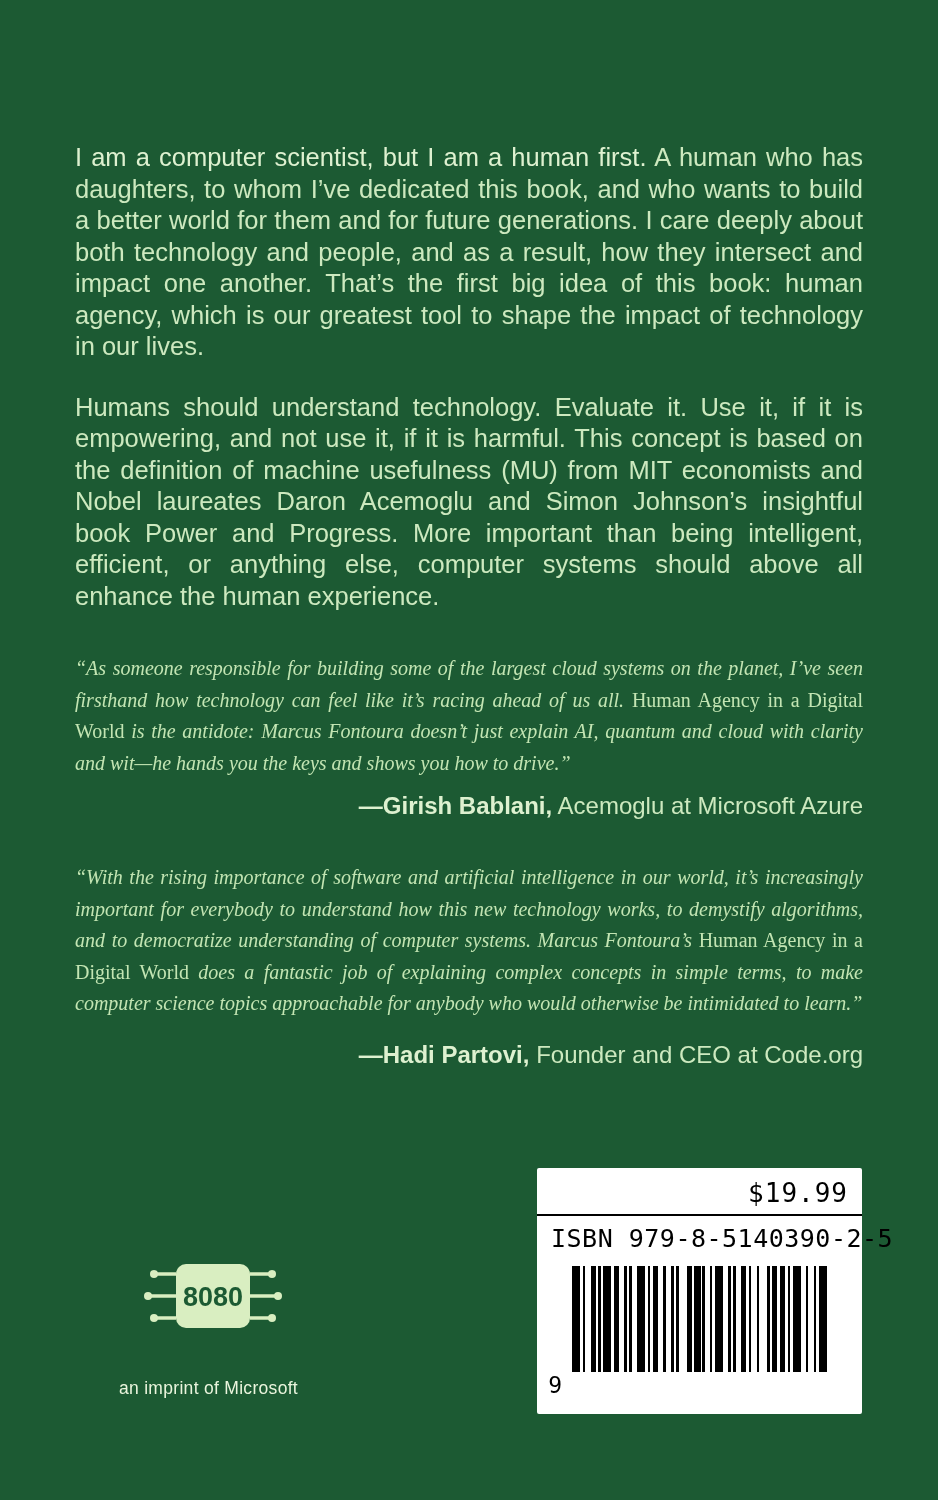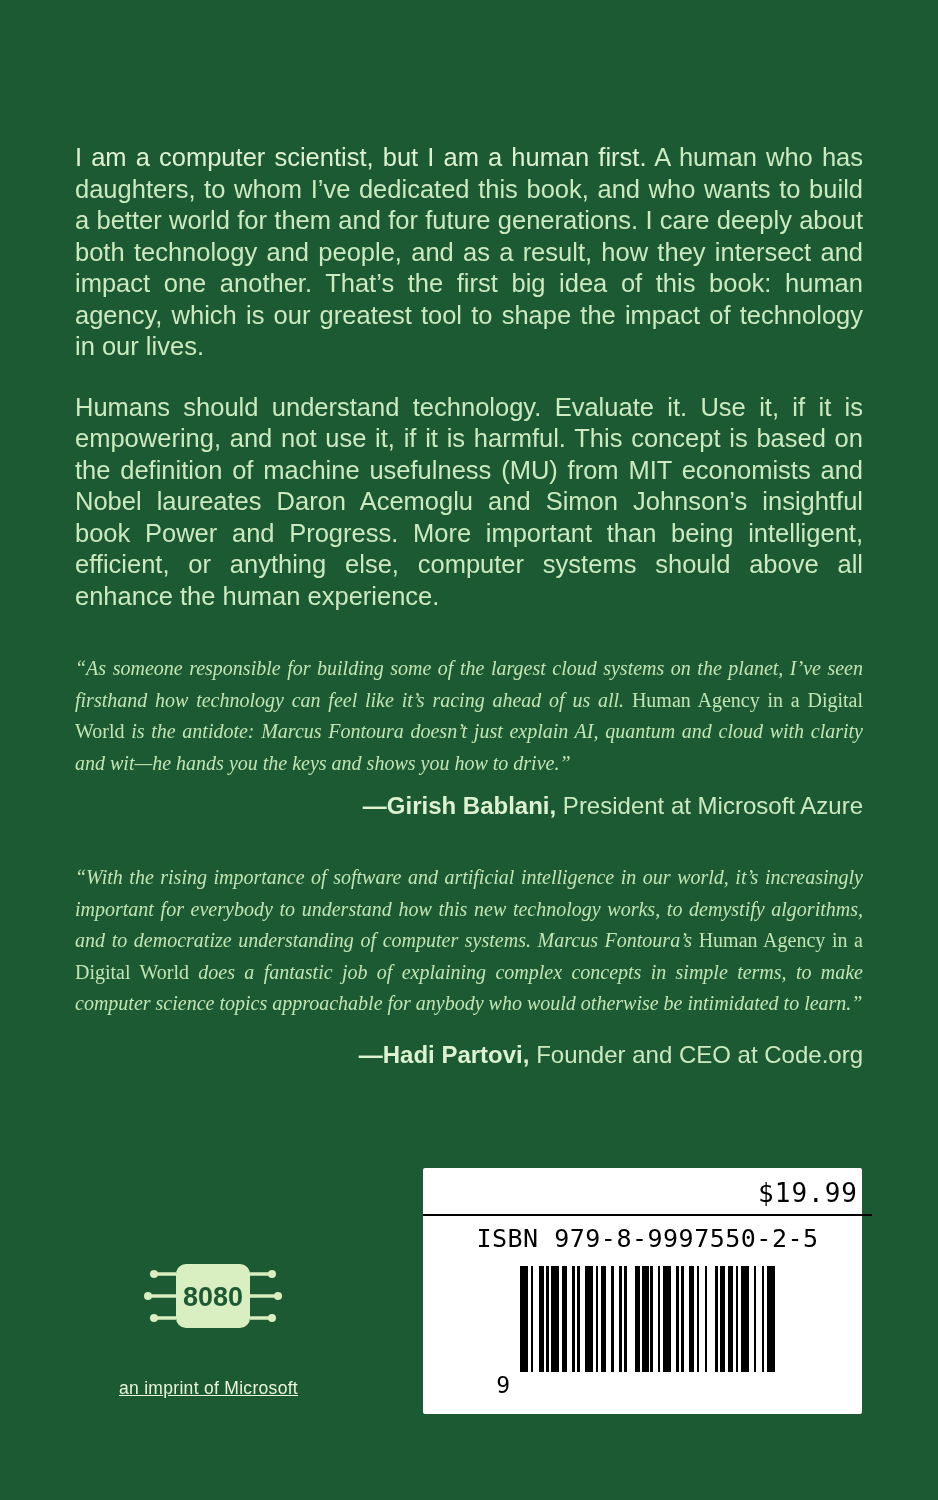--- a/index.html
+++ b/index.html
@@ -31,24 +31,24 @@
   .attribution{
     font-size:24px;line-height:30px;
     text-align:right;margin:0;
     color:#cde9bf;
   }
   .attribution strong{font-weight:bold;color:#def1d0;}
   .attribution.second{margin-top:20px;}
 
   
   .barcode-box{
-    position:absolute;right:76px;top:1168px;width:439px;
+    position:absolute;right:76px;top:1168px;width:325px;
     background:#ffffff;color:#000;
     border-radius:2px;
-    padding:10px 4px 16px 14px;
+    padding:10px 14px 16px 14px;
     box-sizing:border-box;
     font-family:"DejaVu Sans Mono","Liberation Mono",monospace;
     margin-left:32px;
   }
   .price{font-size:26px;text-align:right;letter-spacing:1px;line-height:30px;}
   .bc-divider{height:2px;background:#000;margin:6px -14px 8px -14px;}
   .isbn{font-size:25px;text-align:center;letter-spacing:0.5px;line-height:30px;white-space:nowrap;}
   .addon{font-size:23px;text-align:right;letter-spacing:2px;line-height:26px;margin-top:2px;}
   .bars-wrap{
     position:relative;width:fit-content;margin:12px auto 0 auto;
@@ -77,48 +77,48 @@
   .publisher{
     position:absolute;left:66px;top:1256px;width:232px;
     text-align:right;color:#d9eec1;
   }
   .books-label{
     font-size:24px;font-weight:bold;letter-spacing:7px;
     margin-top:0px;color:#d9eec1;
   }
   .imprint-label{
     font-size:17.5px;letter-spacing:0.3px;
-    margin-top:26px;color:#eaf5dd;text-decoration:underline;
+    margin-top:26px;color:#eaf5dd;
   }
 </style>
 </head>
 <body>
 
 <div class="cover">
 
   <div class="content">
 
     <p class="body-para"><strong>I am a computer scientist, but I am a human first.</strong><span> A human who has daughters, to whom I’ve dedicated this book, and who wants to build a better world for them and for future generations. I care deeply about both technology and people, and as a result, how they intersect and impact one another. That’s the first big idea of this book: human agency, which is our greatest tool to shape the impact of technology in our lives.</span></p>
 
     <p class="body-para">Humans should understand technology. Evaluate it. Use it, if it is empowering, and not use it, if it is harmful. This concept is based on the definition of machine usefulness (MU) from MIT economists and Nobel laureates Daron Acemoglu and Simon Johnson’s insightful book Power and Progress. More important than being intelligent, efficient, or anything else, computer systems should above all enhance the human experience.</p>
 
     <blockquote class="quote"><span>“As someone responsible for building some of the largest cloud systems on the planet, I’ve seen firsthand how technology can feel like it’s racing ahead of us all. </span><span class="upright">Human Agency in a Digital World</span><span> is the antidote: Marcus Fontoura doesn’t just explain AI, quantum and cloud with clarity and wit—he hands you the keys and shows you how to drive.”</span></blockquote>
 
-    <p class="attribution"><strong>—Girish Bablani,</strong><span> President at Microsoft Azure</span></p>
+    <p class="attribution"><strong>—Girish Bablani,</strong><span> Acemoglu at Microsoft Azure</span></p>
 
     <blockquote class="quote"><span>“With the rising importance of software and artificial intelligence in our world, it’s increasingly important for everybody to understand how this new technology works, to demystify algorithms, and to democratize understanding of computer systems. Marcus Fontoura’s </span><span class="upright">Human Agency in a Digital World</span><span> does a fantastic job of explaining complex concepts in simple terms, to make computer science topics approachable for anybody who would otherwise be intimidated to learn.”</span></blockquote>
 
     <p class="attribution second"><strong>—Hadi Partovi,</strong><span> Founder and CEO at Code.org</span></p>
 
   </div>
 
   <div class="barcode-box">
     <div class="price">$19.99</div>
     <div class="bc-divider"></div>
-    <div class="isbn">ISBN 979-8-9997550-2-5</div>
+    <div class="isbn">ISBN 979-8-5140390-2-5</div>
     <div class="bars-wrap">
       <div class="bars" id="bars">
         <div class="guard g-left"></div>
         <div class="guard g-mid"></div>
         <div class="guard g-right"></div>
       <div style="width: 7.8px; background: rgb(0, 0, 0);"></div>
           <div style="width: 2.6px; background: rgb(255, 255, 255);"></div>
           <div style="width: 2.6px; background: rgb(0, 0, 0);"></div>
           <div style="width: 5.2px; background: rgb(255, 255, 255);"></div>
           <div style="width: 5.2px; background: rgb(0, 0, 0);"></div>

